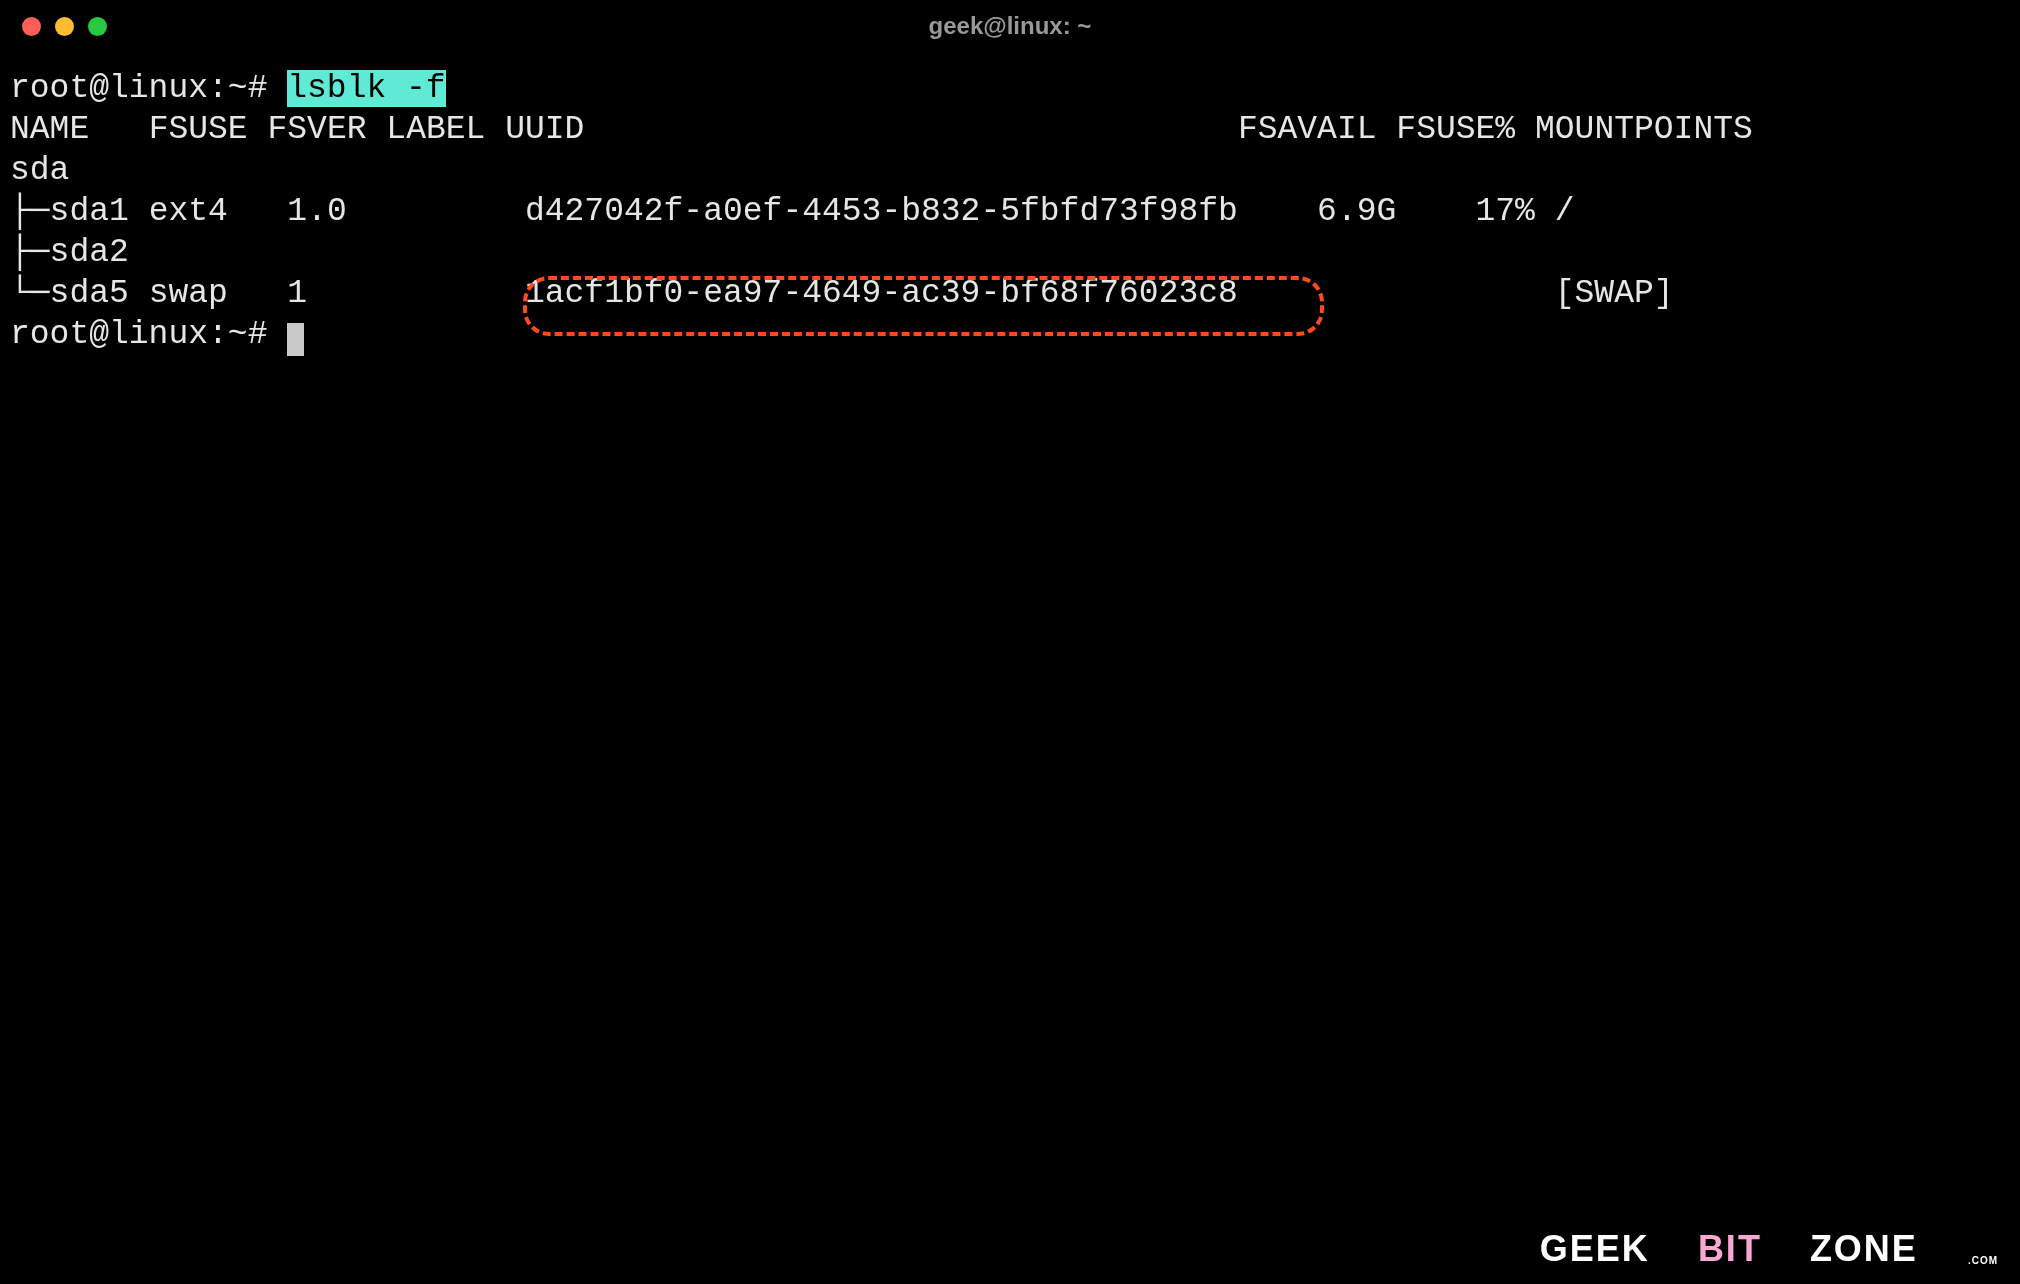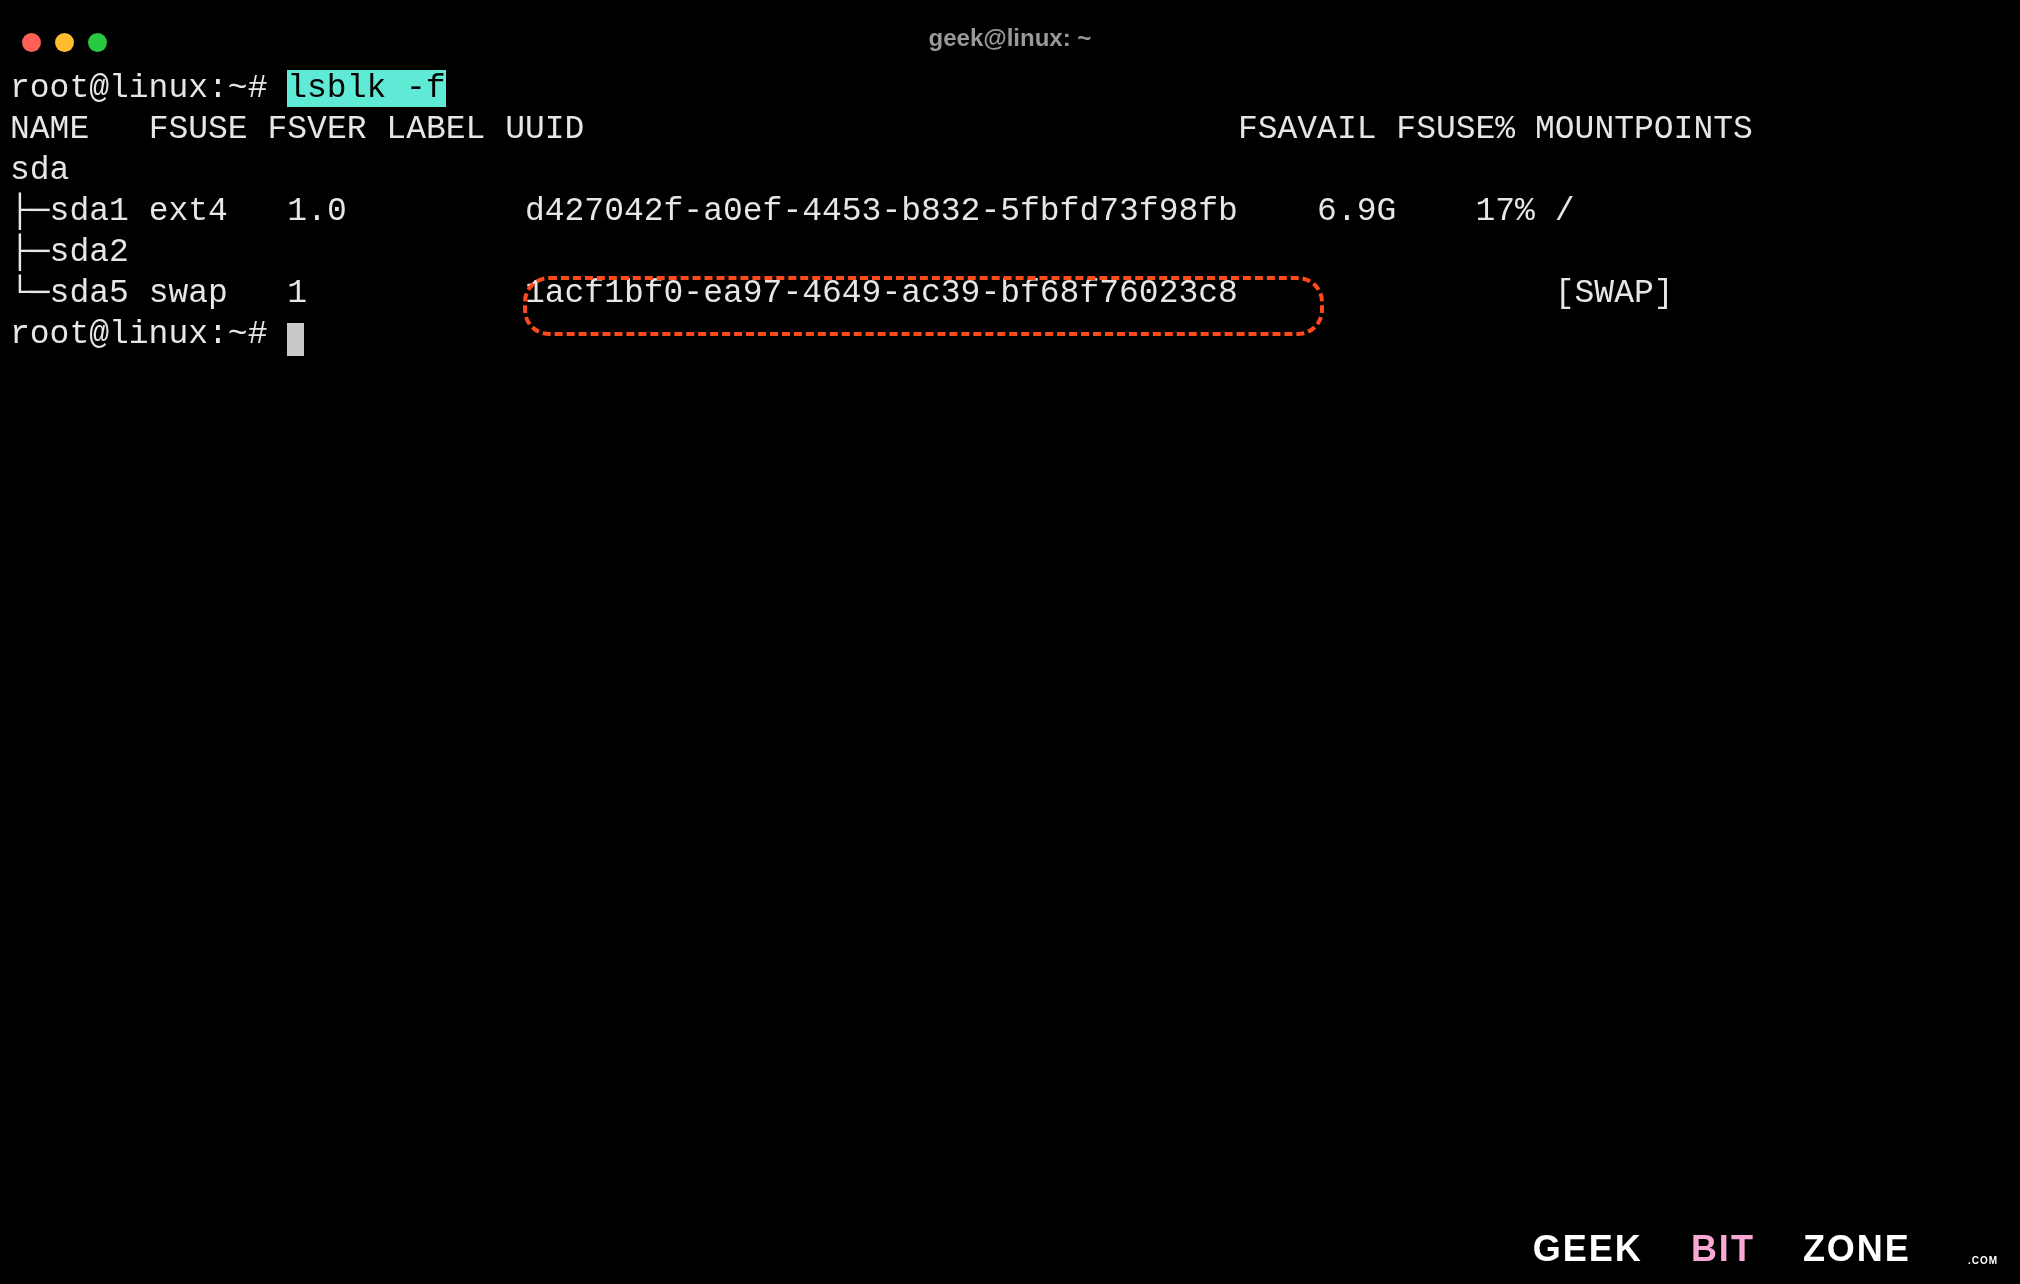--- a/index.html
+++ b/index.html
@@ -15,21 +15,21 @@
     width: 2020px;
     height: 1284px;
     background: #000;
     border-radius: 18px;
     position: relative;
     box-sizing: border-box;
   }
   .titlebar {
     height: 52px;
     display: flex;
-    align-items: flex-end;
+    align-items: center;
     position: relative;
   }
   .traffic-lights {
     display: flex;
     gap: 14px;
     margin-left: 22px;
   }
   .light {
     width: 19px;
     height: 19px;
@@ -84,21 +84,21 @@
     color: #fff;
     display: flex;
     align-items: baseline;
     gap: 48px;
   }
   .watermark .bit { color: #f9a8d4; margin-top: 19px; }
   .watermark .com {
     font-size: 10px;
     font-weight: 700;
     letter-spacing: 1px;
-    margin-left: 9px;
+    margin-left: 2px;
     align-self: flex-end;
     margin-bottom: 4px;
     color: #fff;
   }
 </style>
 </head>
 <body>
 
 <div class="window">
 

